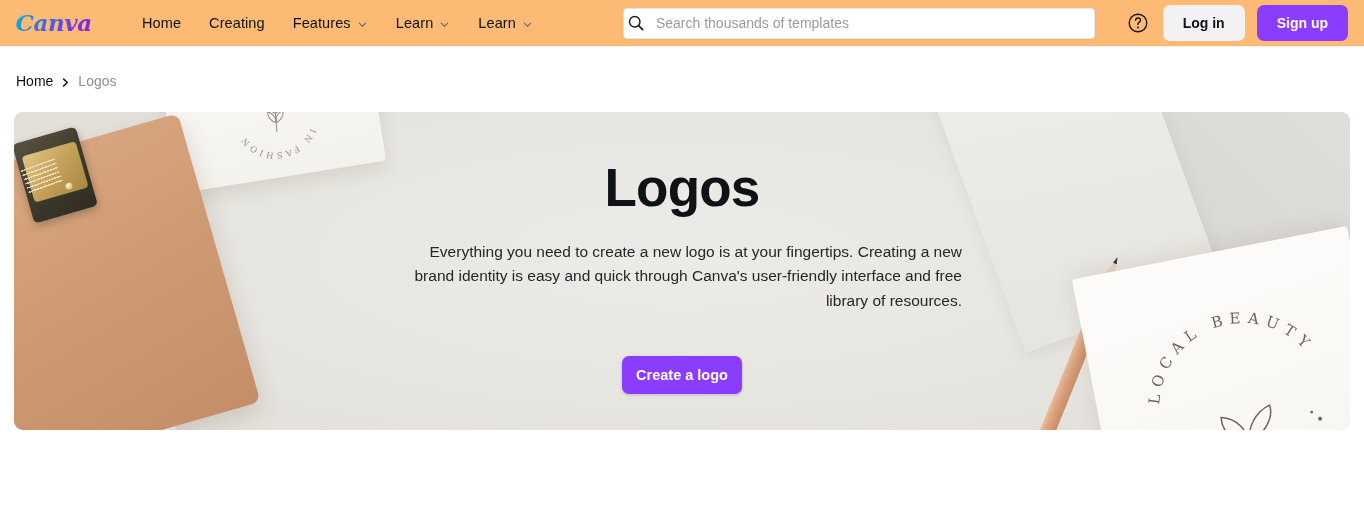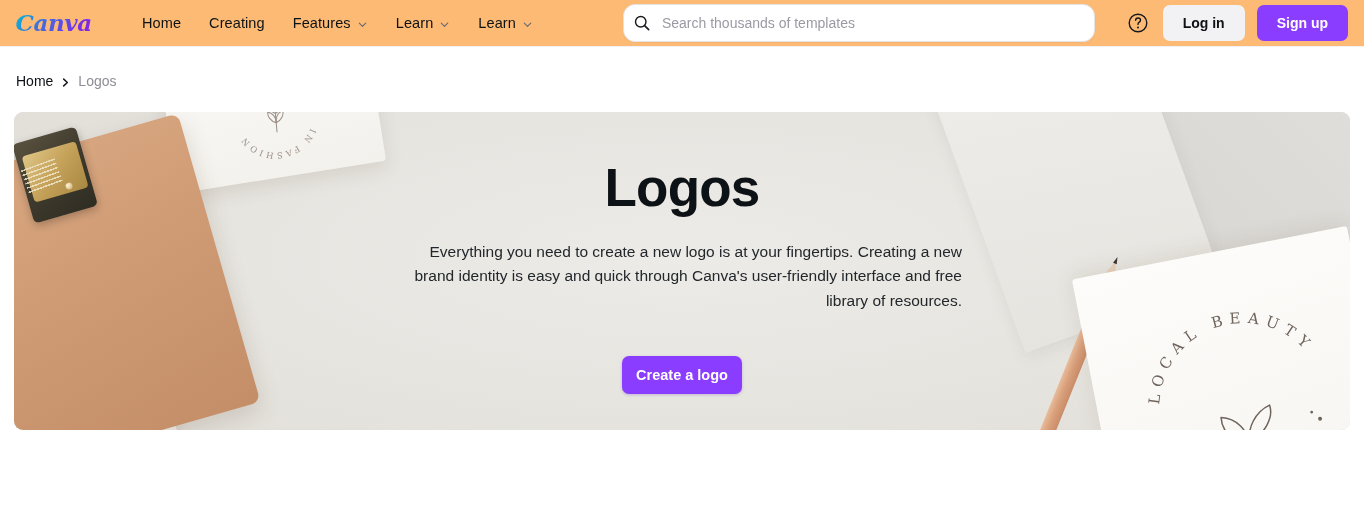--- a/index.html
+++ b/index.html
@@ -64,25 +64,25 @@
   .chev svg { display: block; }
 
   .search-wrap {
     flex: 0 0 auto;
     margin-left: 76px;
     width: 472px;
   }
   .search-box {
     display: flex;
     align-items: center;
-    height: 38px;
+    height: 31px;
     background: #ffffff;
     border: 1px solid #e4e4e7;
-    border-radius: 12px;
-    padding: 0 9px;
+    border-radius: 4px;
+    padding: 0 3px;
     box-shadow: 0 1px 2px rgba(16,24,40,0.03);
   }
   .search-icon { width: 18px; height: 18px; flex: 0 0 auto; margin-right: 11px; }
   .search-icon svg { display: block; }
   .search-input {
     border: 0;
     outline: 0;
     flex: 1 1 auto;
     font-family: inherit;
     font-size: 14px;

